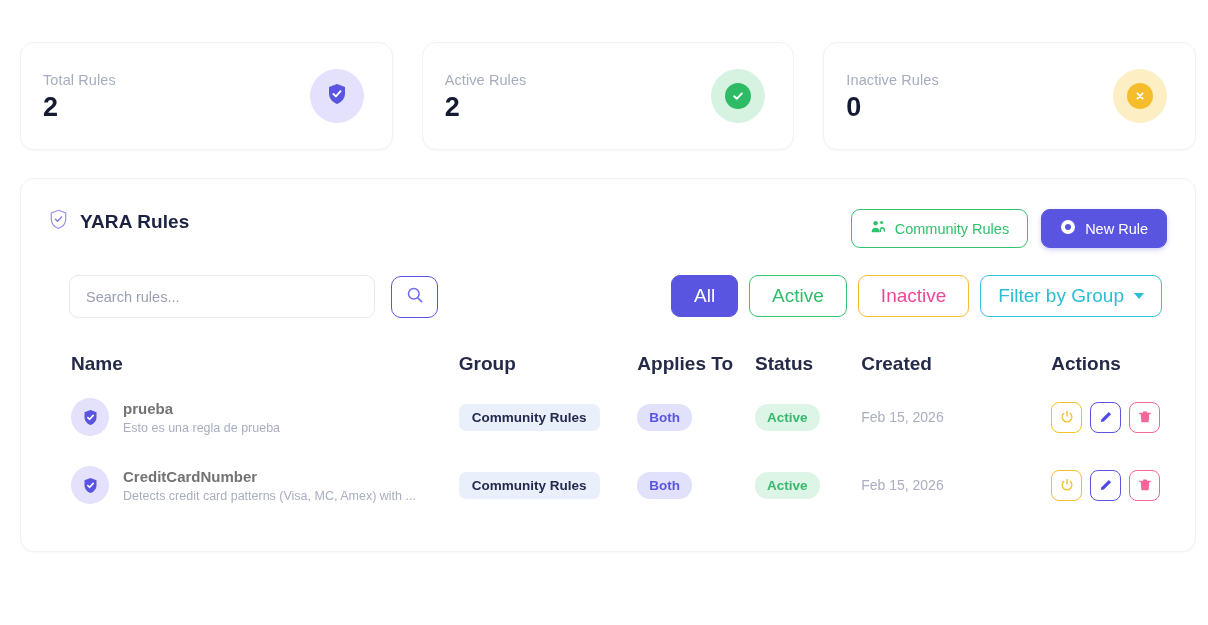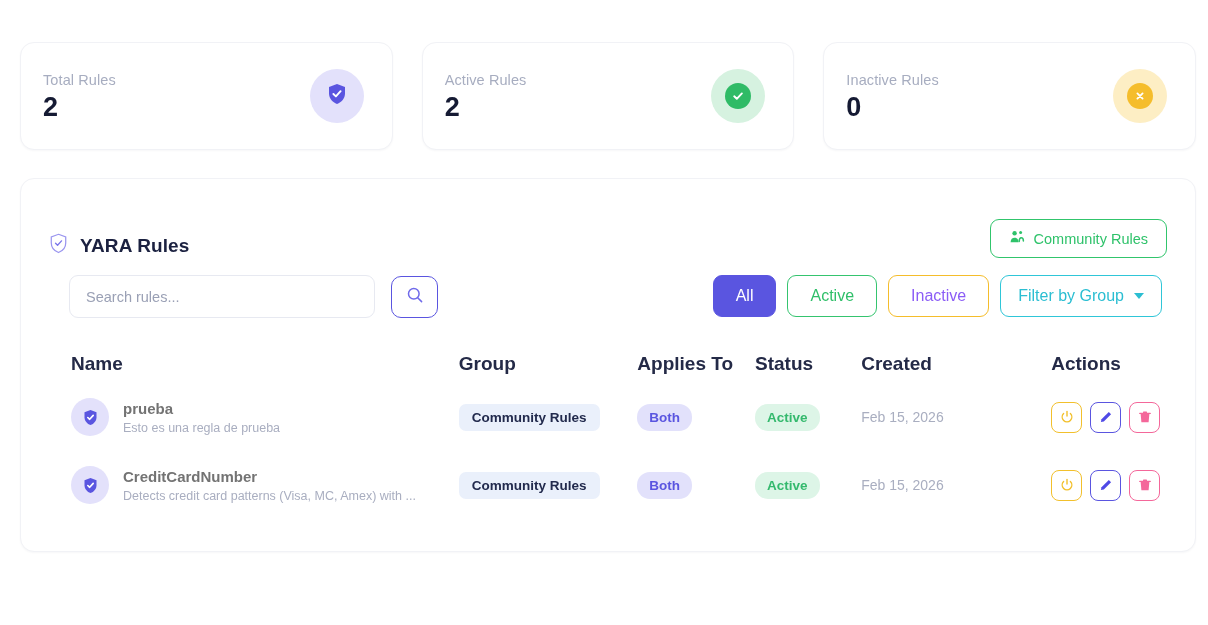--- a/index.html
+++ b/index.html
@@ -42,22 +42,22 @@
   .panel {
     position: absolute; left: 20px; top: 178px;
     width: 1176px; height: 374px;
     background: #ffffff;
     border: 1px solid #f1f2f6;
     border-radius: 14px;
     box-shadow: 0 1px 2px rgba(20,25,60,0.035);
   }
 
   .panel-head {
-    position: absolute; left: 28px; top: 37px; right: 28px; height: 42px;
-    display: flex; align-items: flex-end; justify-content: space-between;
+    position: absolute; left: 28px; top: 30px; right: 28px; height: 42px;
+    display: flex; align-items: flex-start; justify-content: space-between;
   }
   .panel-title-group { display: flex; align-items: center; gap: 12px; }
   .panel-title { font-size: 19px; font-weight: 600; color: #1b2140; letter-spacing: .1px; }
 
   .head-actions { display: flex; align-items: center; gap: 13px; }
   .btn {
     display: inline-flex; align-items: center; gap: 9px;
     height: 39px; padding: 0 18px;
     border-radius: 9px; font-size: 14.5px; cursor: pointer;
     background: #fff;
@@ -87,26 +87,26 @@
     width: 47px; height: 42px;
     border: 1.4px solid #5a55e0; border-radius: 10px;
     background: #fff; display: flex; align-items: center; justify-content: center;
     cursor: pointer;
   }
 
   .filters { position: absolute; right: 5px; top: 0; display: flex; align-items: center; gap: 11px; }
   .chip {
     display: inline-flex; align-items: center; gap: 7px;
     height: 42px; padding: 0 22px;
-    border-radius: 9px; font-size: 16px; cursor: pointer;
+    border-radius: 9px; font-size: 19px; cursor: pointer;
     background: #fff; font-weight: 500;
   }
   .chip-all { background: #5a55e0; border: 1.4px solid #5a55e0; color: #fff; }
   .chip-active { border: 1.4px solid #35c46f; color: #2fbf69; }
-  .chip-inactive { border: 1.4px solid #f5bd2b; color: #8b5cf6; }
+  .chip-inactive { border: 1.4px solid #f5bd2b; color: #ec4899; }
   .chip-group { border: 1.4px solid #2fc6d8; color: #2bbed2; padding: 16px 17px; }
   .caret {
     width: 0; height: 0; border-left: 5px solid transparent;
     border-right: 5px solid transparent; border-top: 6px solid #2bbed2;
     margin-left: 3px;
   }
 
   
   .table { position: absolute; left: 50px; right: 28px; top: 166px; }
   .t-head, .t-row { display: flex; align-items: center; }
@@ -222,20 +222,29 @@
             <svg width="16" height="16" viewBox="0 0 16 16">
               <circle cx="5.6" cy="4.2" r="2.2" fill="#2ec26a"></circle>
               <path d="M1.6 13.2 C1.6 10.3 3.4 8.8 5.6 8.8 C7.8 8.8 9.6 10.3 9.6 13.2 Z" fill="#2ec26a"></path>
               <circle cx="11.6" cy="3.4" r="1.5" fill="#2ec26a"></circle>
               <path d="M10.2 12.6 C10.2 10.2 11 8.8 12.2 8.8 C13.5 8.8 14.4 10.0 14.4 12.0" fill="none" stroke="#2ec26a" stroke-width="1.5" stroke-linecap="round"></path>
             </svg>
           </span>
           <span>Community Rules</span>
         </div>
 
+        <div class="btn btn-new">
+          <span>
+            <svg width="16" height="16" viewBox="0 0 16 16">
+              <circle cx="8" cy="8" r="7" fill="#ffffff"></circle>
+              <circle cx="8" cy="8" r="3" fill="#5a55e0"></circle>
+            </svg>
+          </span>
+          <span>New Rule</span>
+        </div>
       </div>
     </div>
 
     <div class="controls">
       <div class="search-group">
         <input class="search-input" type="text" placeholder="Search rules..." style="">
         <div class="search-btn">
           <span>
             <svg width="18" height="18" viewBox="0 0 18 18">
               <circle cx="7.8" cy="7.8" r="5.3" fill="none" stroke="#6f6aea" stroke-width="1.5"></circle>

